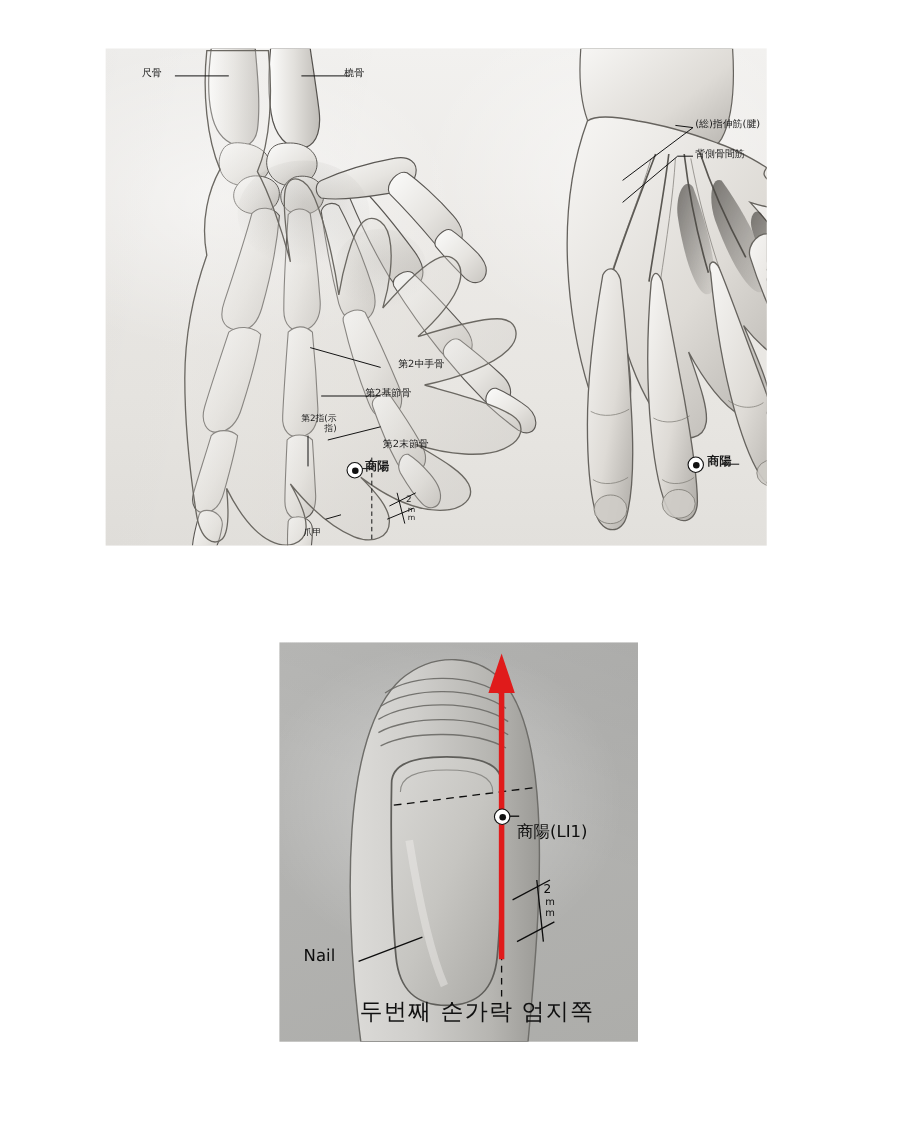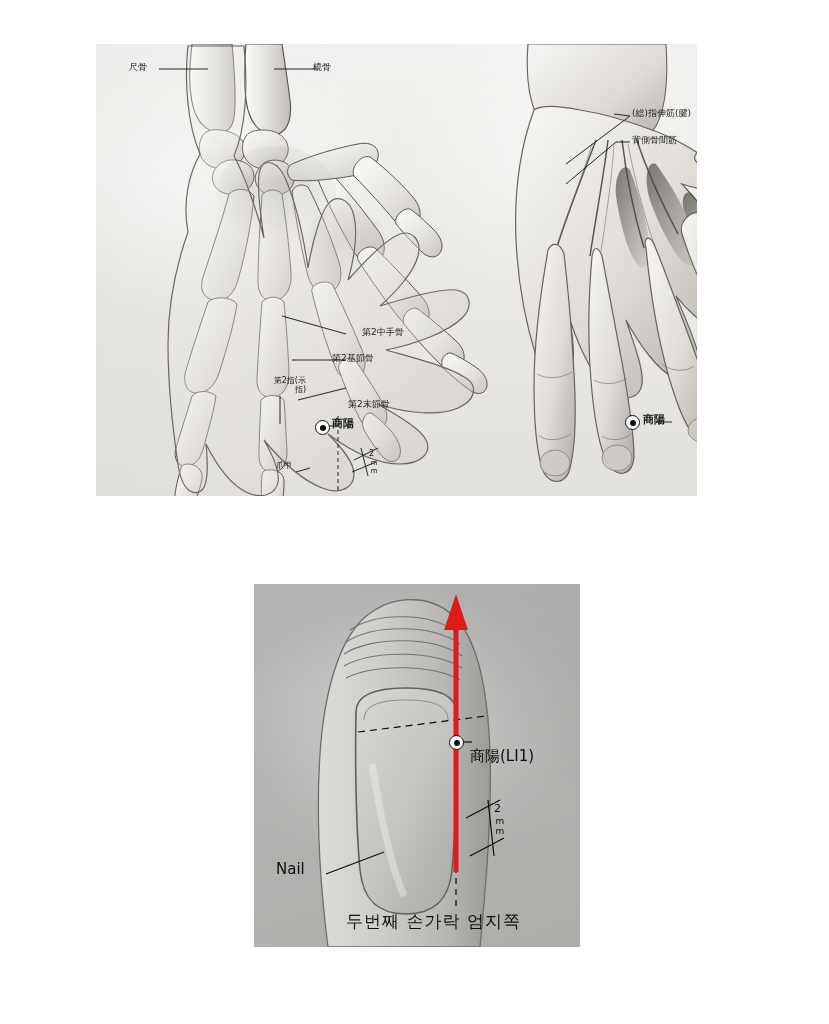--- a/index.html
+++ b/index.html
@@ -97,21 +97,21 @@
     font-family: "DejaVu Sans", sans-serif;
     color: #0d0d0d;
     white-space: nowrap;
   }
   #caption {
     position: absolute;
     left: 0; right: 0;
     bottom: 14px;
     text-align: center;
     font-family: "DejaVu Sans", sans-serif;
-    font-size: 17px;
+    font-size: 21px;
     color: #101010;
     letter-spacing: 1px;
     padding-left: 33px;
   }
   .red-arrow { position: absolute; }
 </style>
 </head>
 <body>
 
 <div id="top-figure">
@@ -328,21 +328,21 @@
   </svg>
 
   <div class="fig-label sm" style="left:33px; top:18px;">尺骨</div>
   <div class="fig-label sm" style="left:217px; top:18px;">橈骨</div>
   <div class="fig-label sm" style="left:536px; top:64px;">(総)指伸筋(腱)</div>
   <div class="fig-label sm" style="left:536px; top:91px;font-family:Liberation Serif, serif;">背側骨間筋</div>
   <div class="fig-label sm" style="left:266px; top:283px;">第2中手骨</div>
   <div class="fig-label sm" style="left:236px; top:309px;">第2基節骨</div>
   <div class="fig-label sm" style="left:252px; top:355px;">第2末節骨</div>
   <div class="fig-label xs" style="left:176px; top:333px; width:34px; white-space:normal; text-align:right; line-height:1.1;">第2指(示指)</div>
-  <div class="fig-label xs" style="left:180px; top:417px;">爪甲</div>
+  <div class="fig-label xs" style="left:180px; top:435px;">爪甲</div>
 
   <div class="point-marker big" style="left:219px; top:376px;"></div>
   <div class="fig-label md bold" style="left:236px; top:374px;">商陽</div>
 
   <div class="point-marker big" style="left:529px; top:371px;"></div>
   <div class="fig-label md bold" style="left:547px; top:370px;">商陽</div>
 
   <div class="fig-label xs" style="left:273px; top:405px;">2</div>
   <div class="fig-label unit-mm" style="left:274px; top:415px;">mm</div>
 </div>

